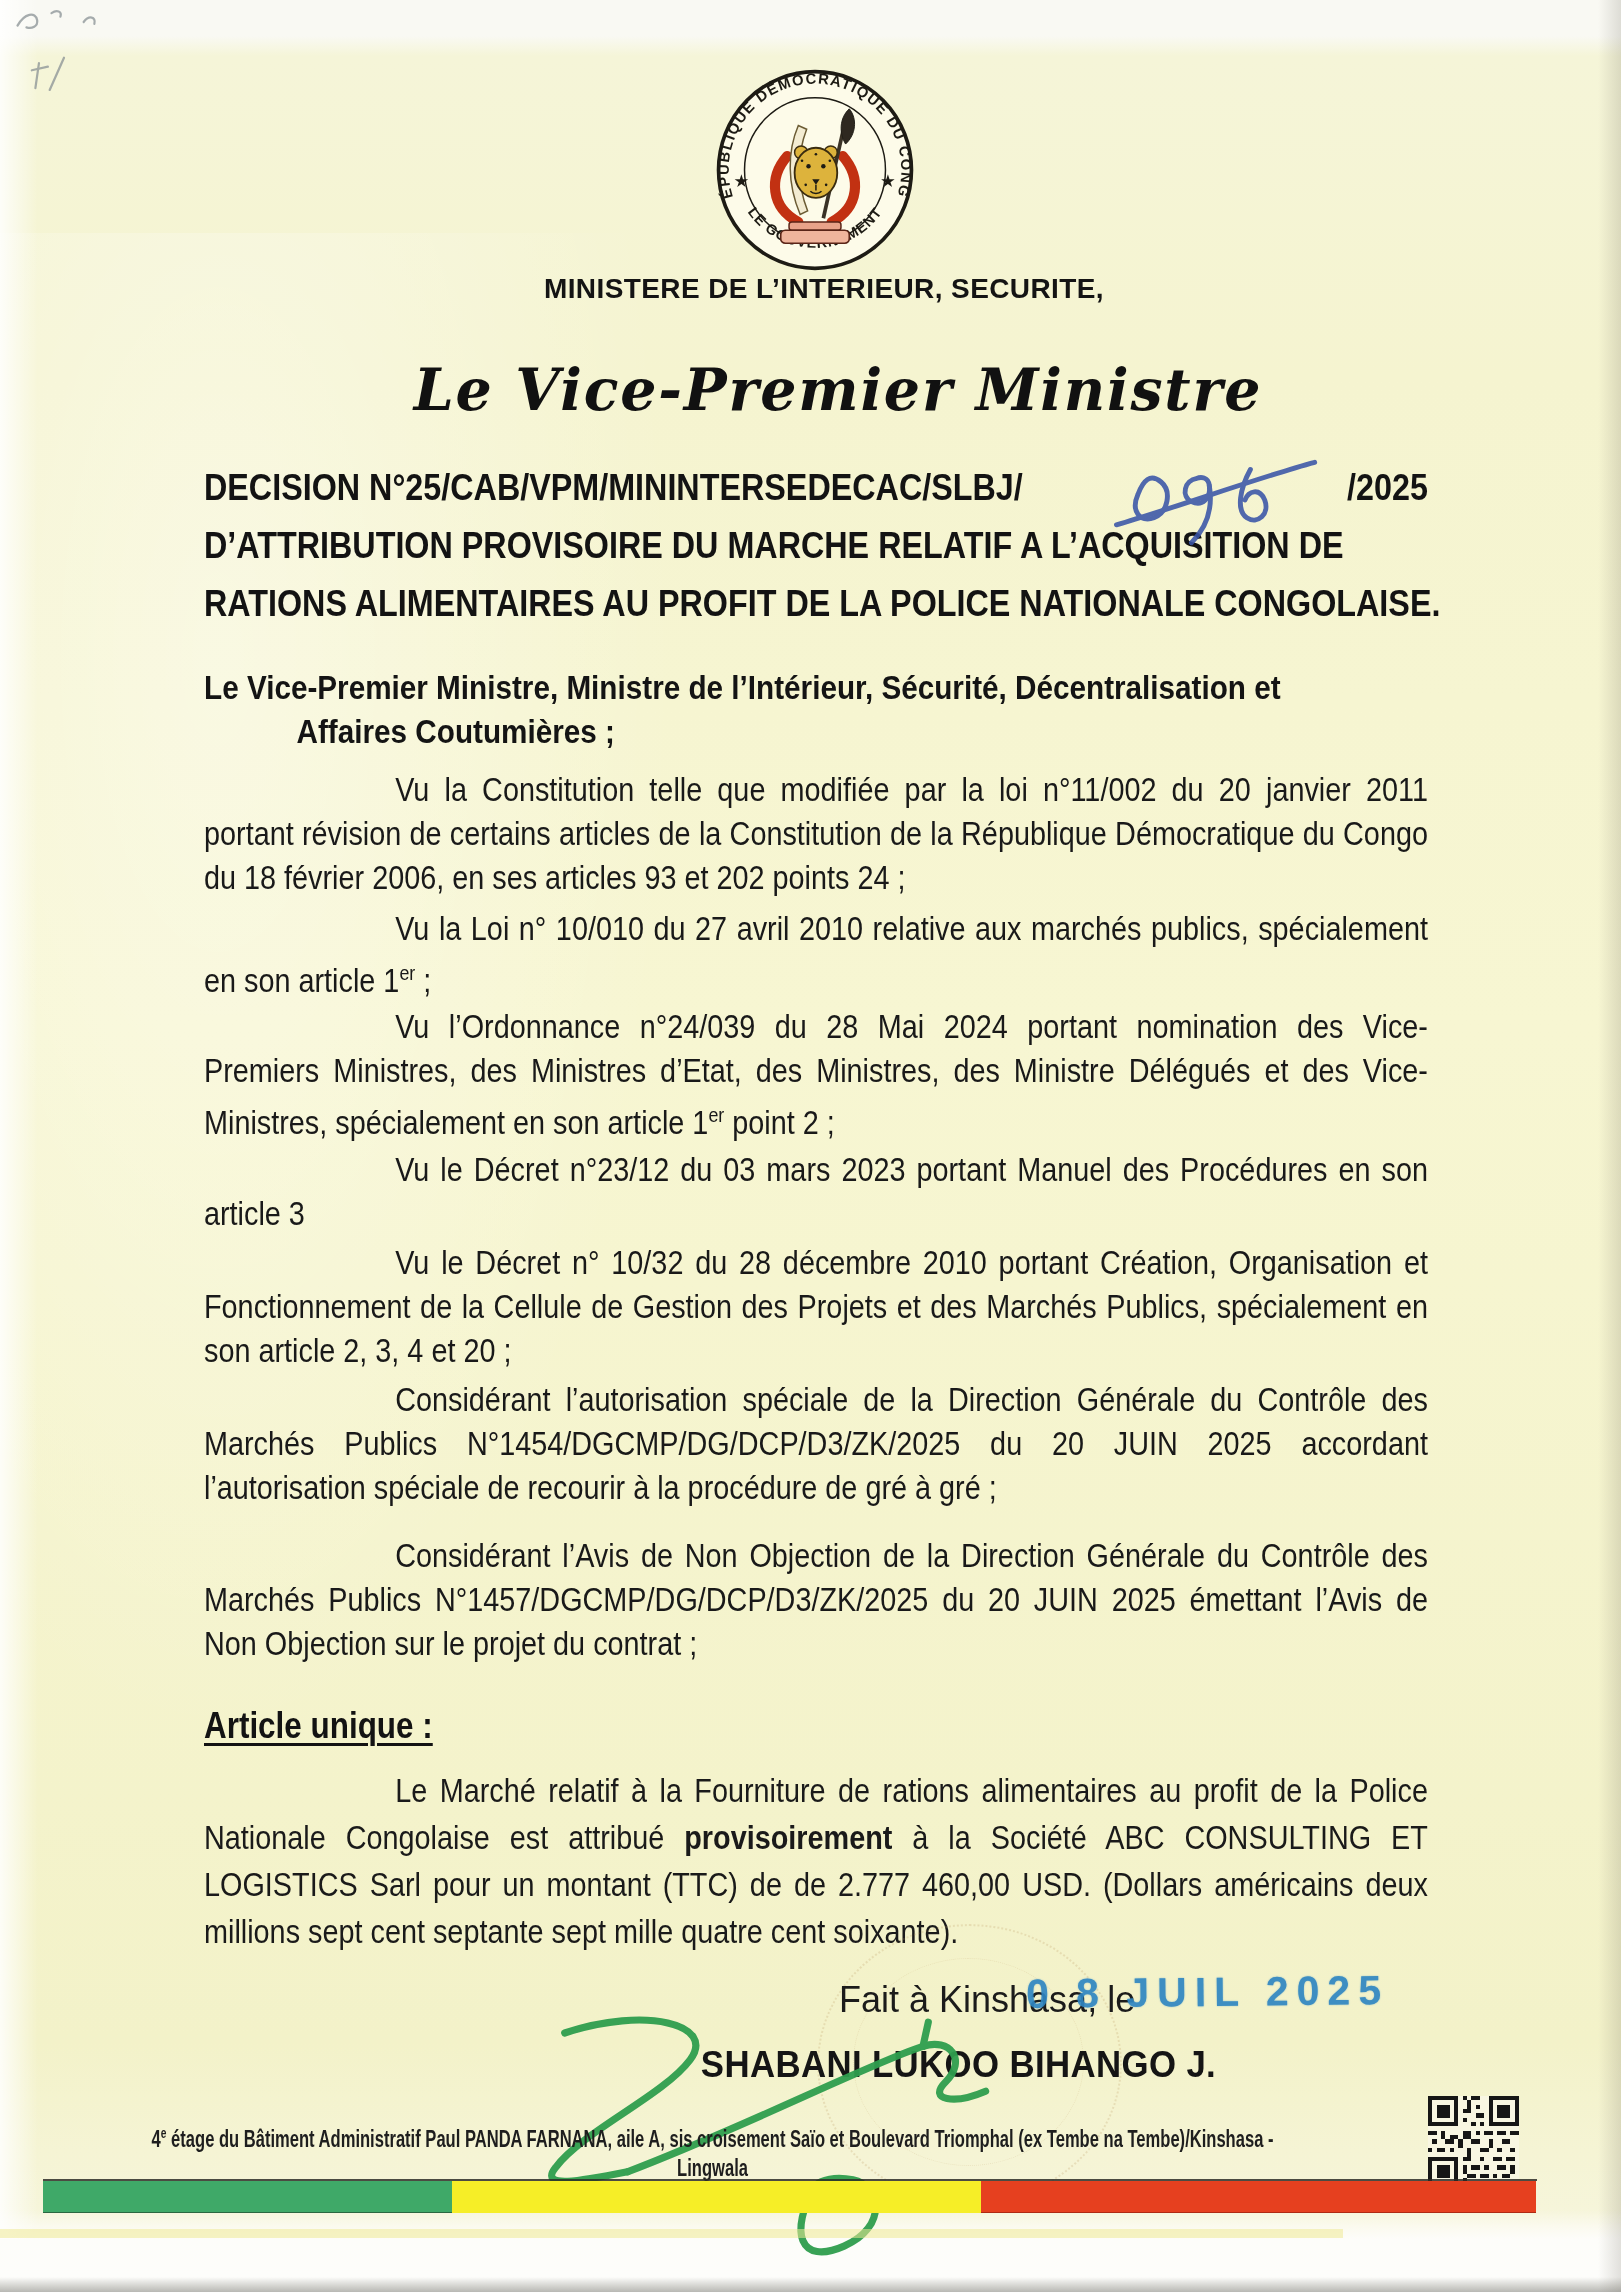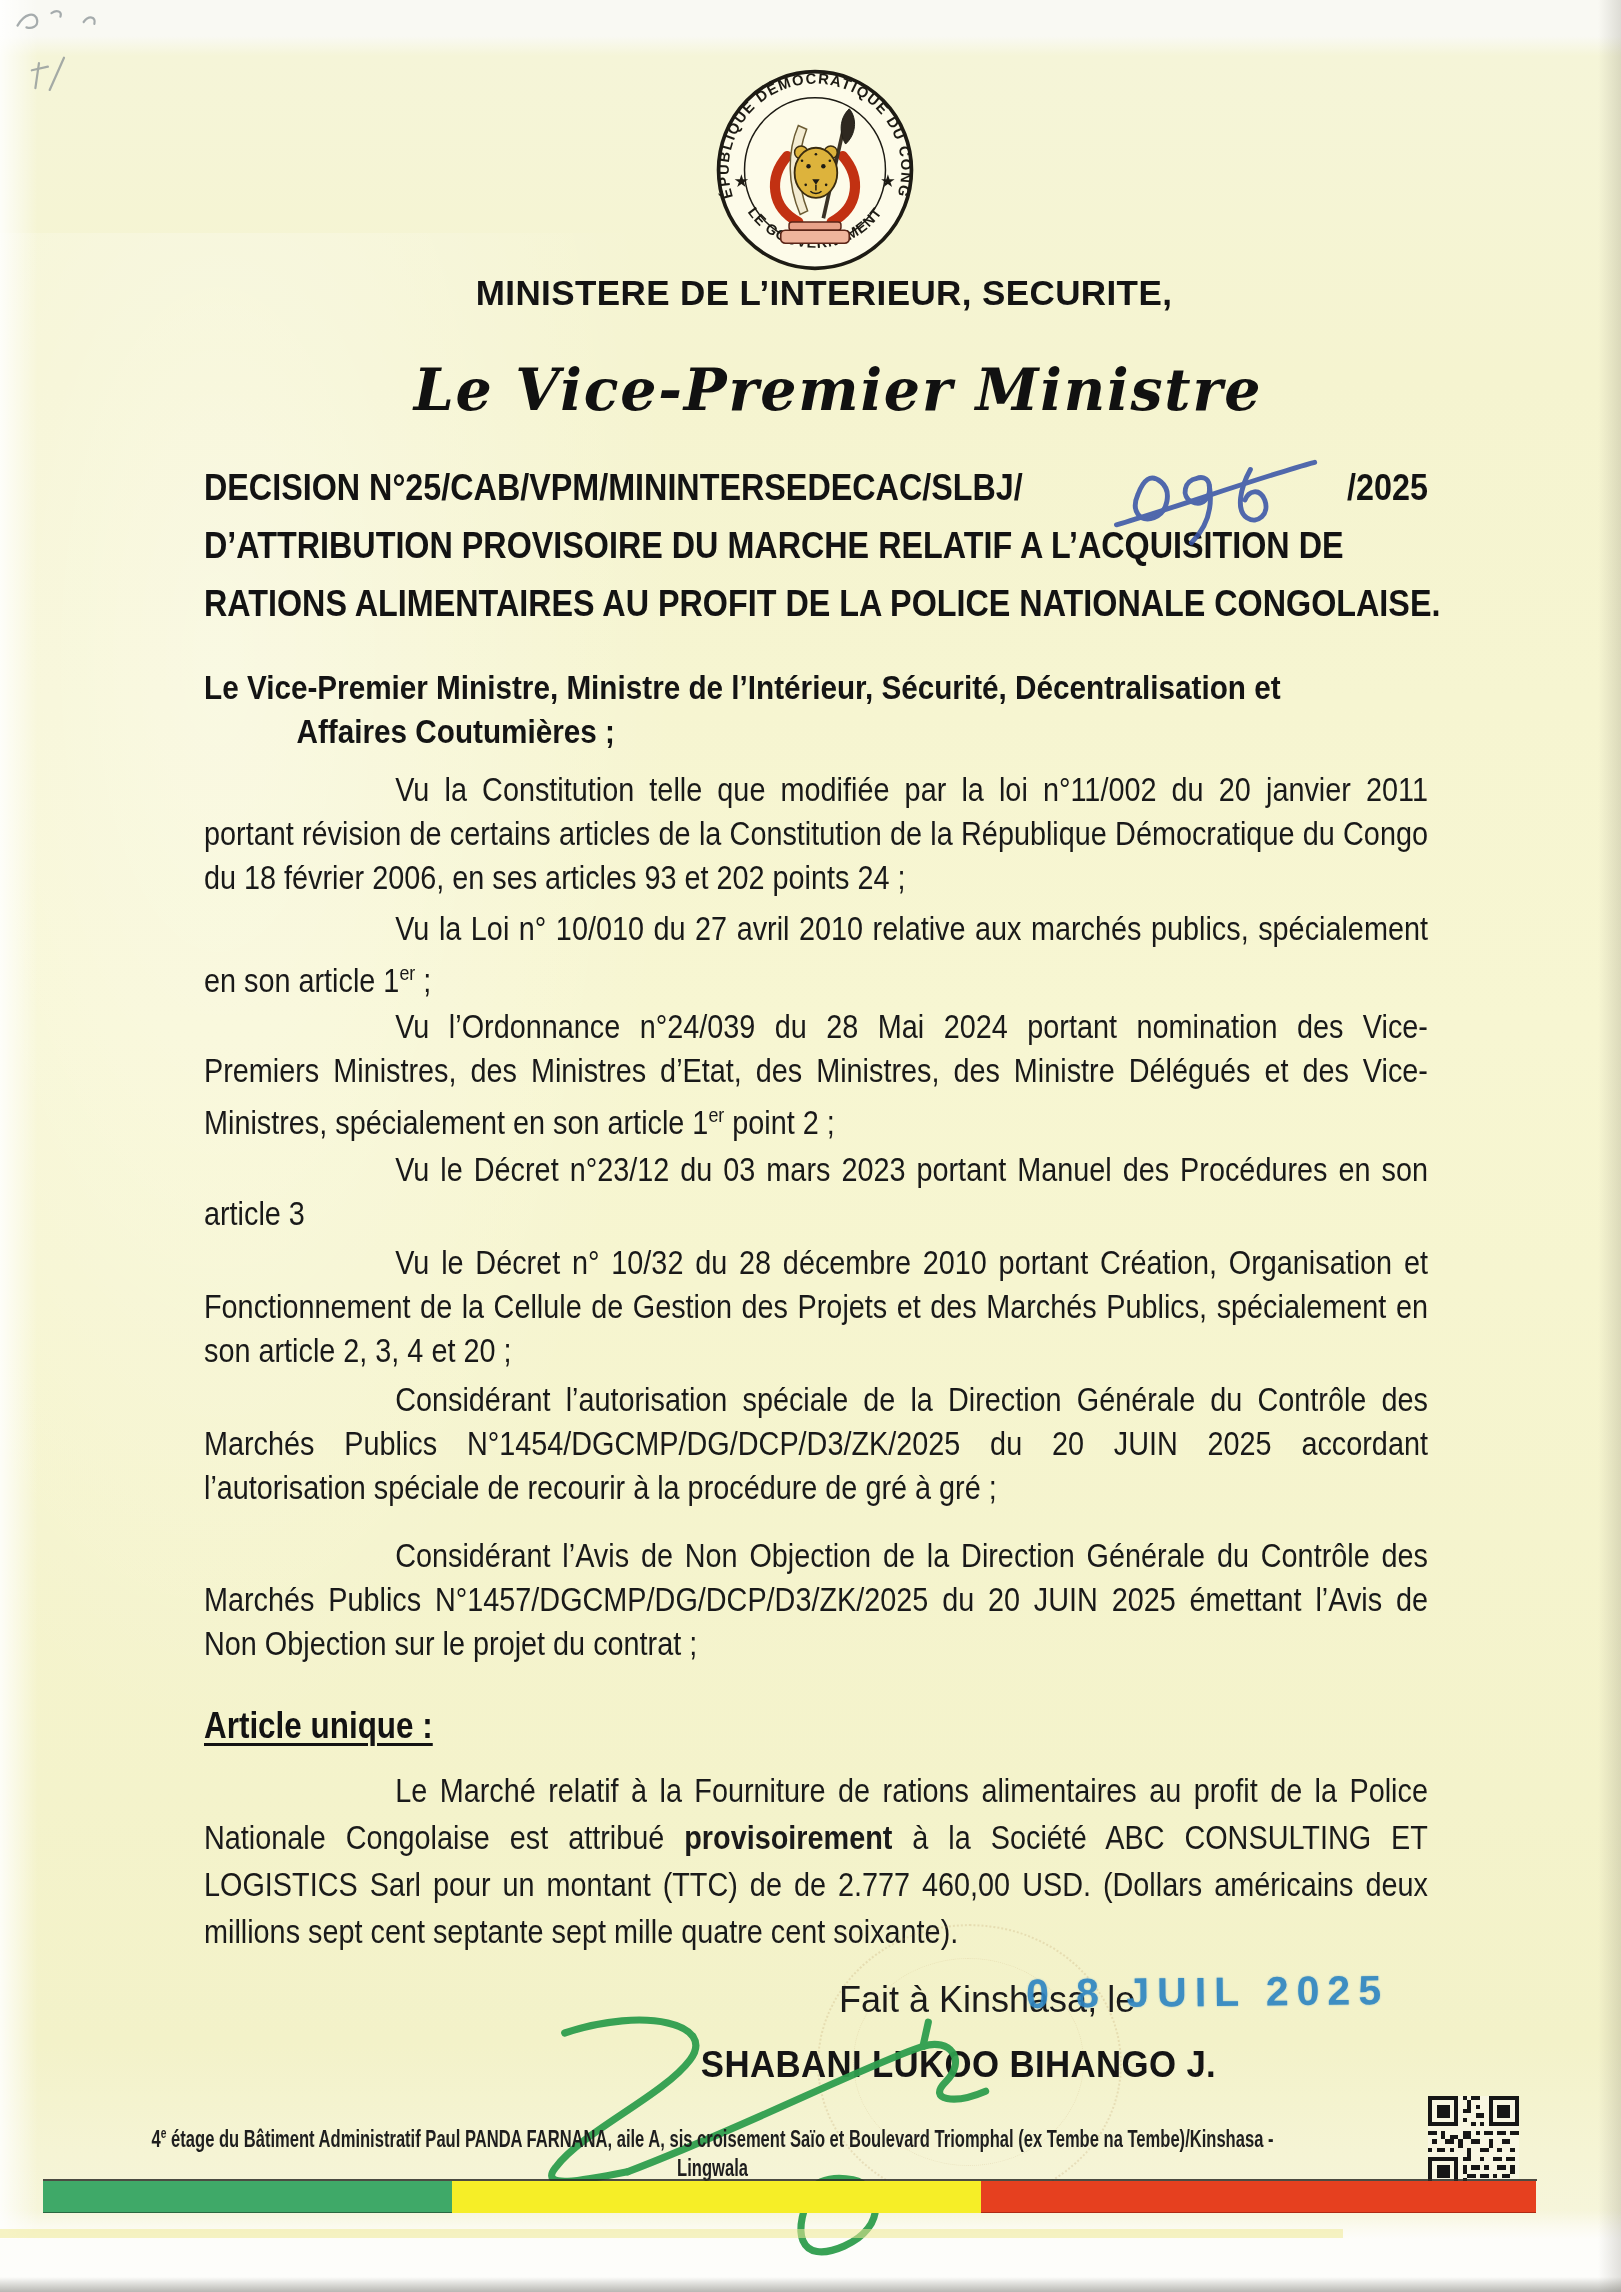--- a/index.html
+++ b/index.html
@@ -12,21 +12,21 @@
       #fdfdfb 2277px,#cfcfcb 2287px,#b3b3af 2293px);
   }
   .edge-left{position:absolute;left:0;top:0;width:38px;height:2239px;
     background:linear-gradient(90deg,rgba(255,255,255,.85),rgba(255,255,255,0));}
   .edge-right{position:absolute;right:0;top:0;width:23px;height:100%;
     background:linear-gradient(90deg,rgba(0,0,0,0),rgba(110,105,95,.20));}
   .paper-light{position:absolute;left:0;top:233px;width:681px;height:1522px;
     background:radial-gradient(ellipse at 32% 28%,rgba(255,255,255,.38),rgba(255,255,255,0) 70%);}
   .abs{position:absolute;}
   .center-head{left:27px;width:1594px;text-align:center;}
-  .ministry-line{font-weight:bold;font-size:35px;letter-spacing:0.4px;color:#141414;}
+  .ministry-line{font-weight:bold;font-size:28px;letter-spacing:0.4px;color:#141414;}
   .ministry-underline{text-decoration:underline;text-decoration-thickness:2.7px;text-underline-offset:6.3px;}
   .office-script{font-family:"DejaVu Serif", serif;font-style:italic;font-weight:bold;
     font-size:57px;letter-spacing:1.8px;color:#111;margin-left:28px;}
   .textcol{left:204px;top:459px;width:1402px;transform:scaleX(.873);transform-origin:left top;}
   .title-line{font-weight:bold;font-size:37px;line-height:58px;white-space:nowrap;color:#131313;}
   .title-row1{display:flex;justify-content:space-between;}
   .salut{font-weight:bold;font-size:34px;line-height:44px;margin-top:32px;color:#141414;}
   .salut .l2{padding-left:106px;}
   .body-p{font-size:33px;line-height:44px;text-align:justify;text-indent:219px;margin:0;color:#191919;}
   .mt8{margin-top:7.2px;} .mt2{margin-top:1.8px;} .mt3{margin-top:2.7px;} .mt6{margin-top:5.4px;}

